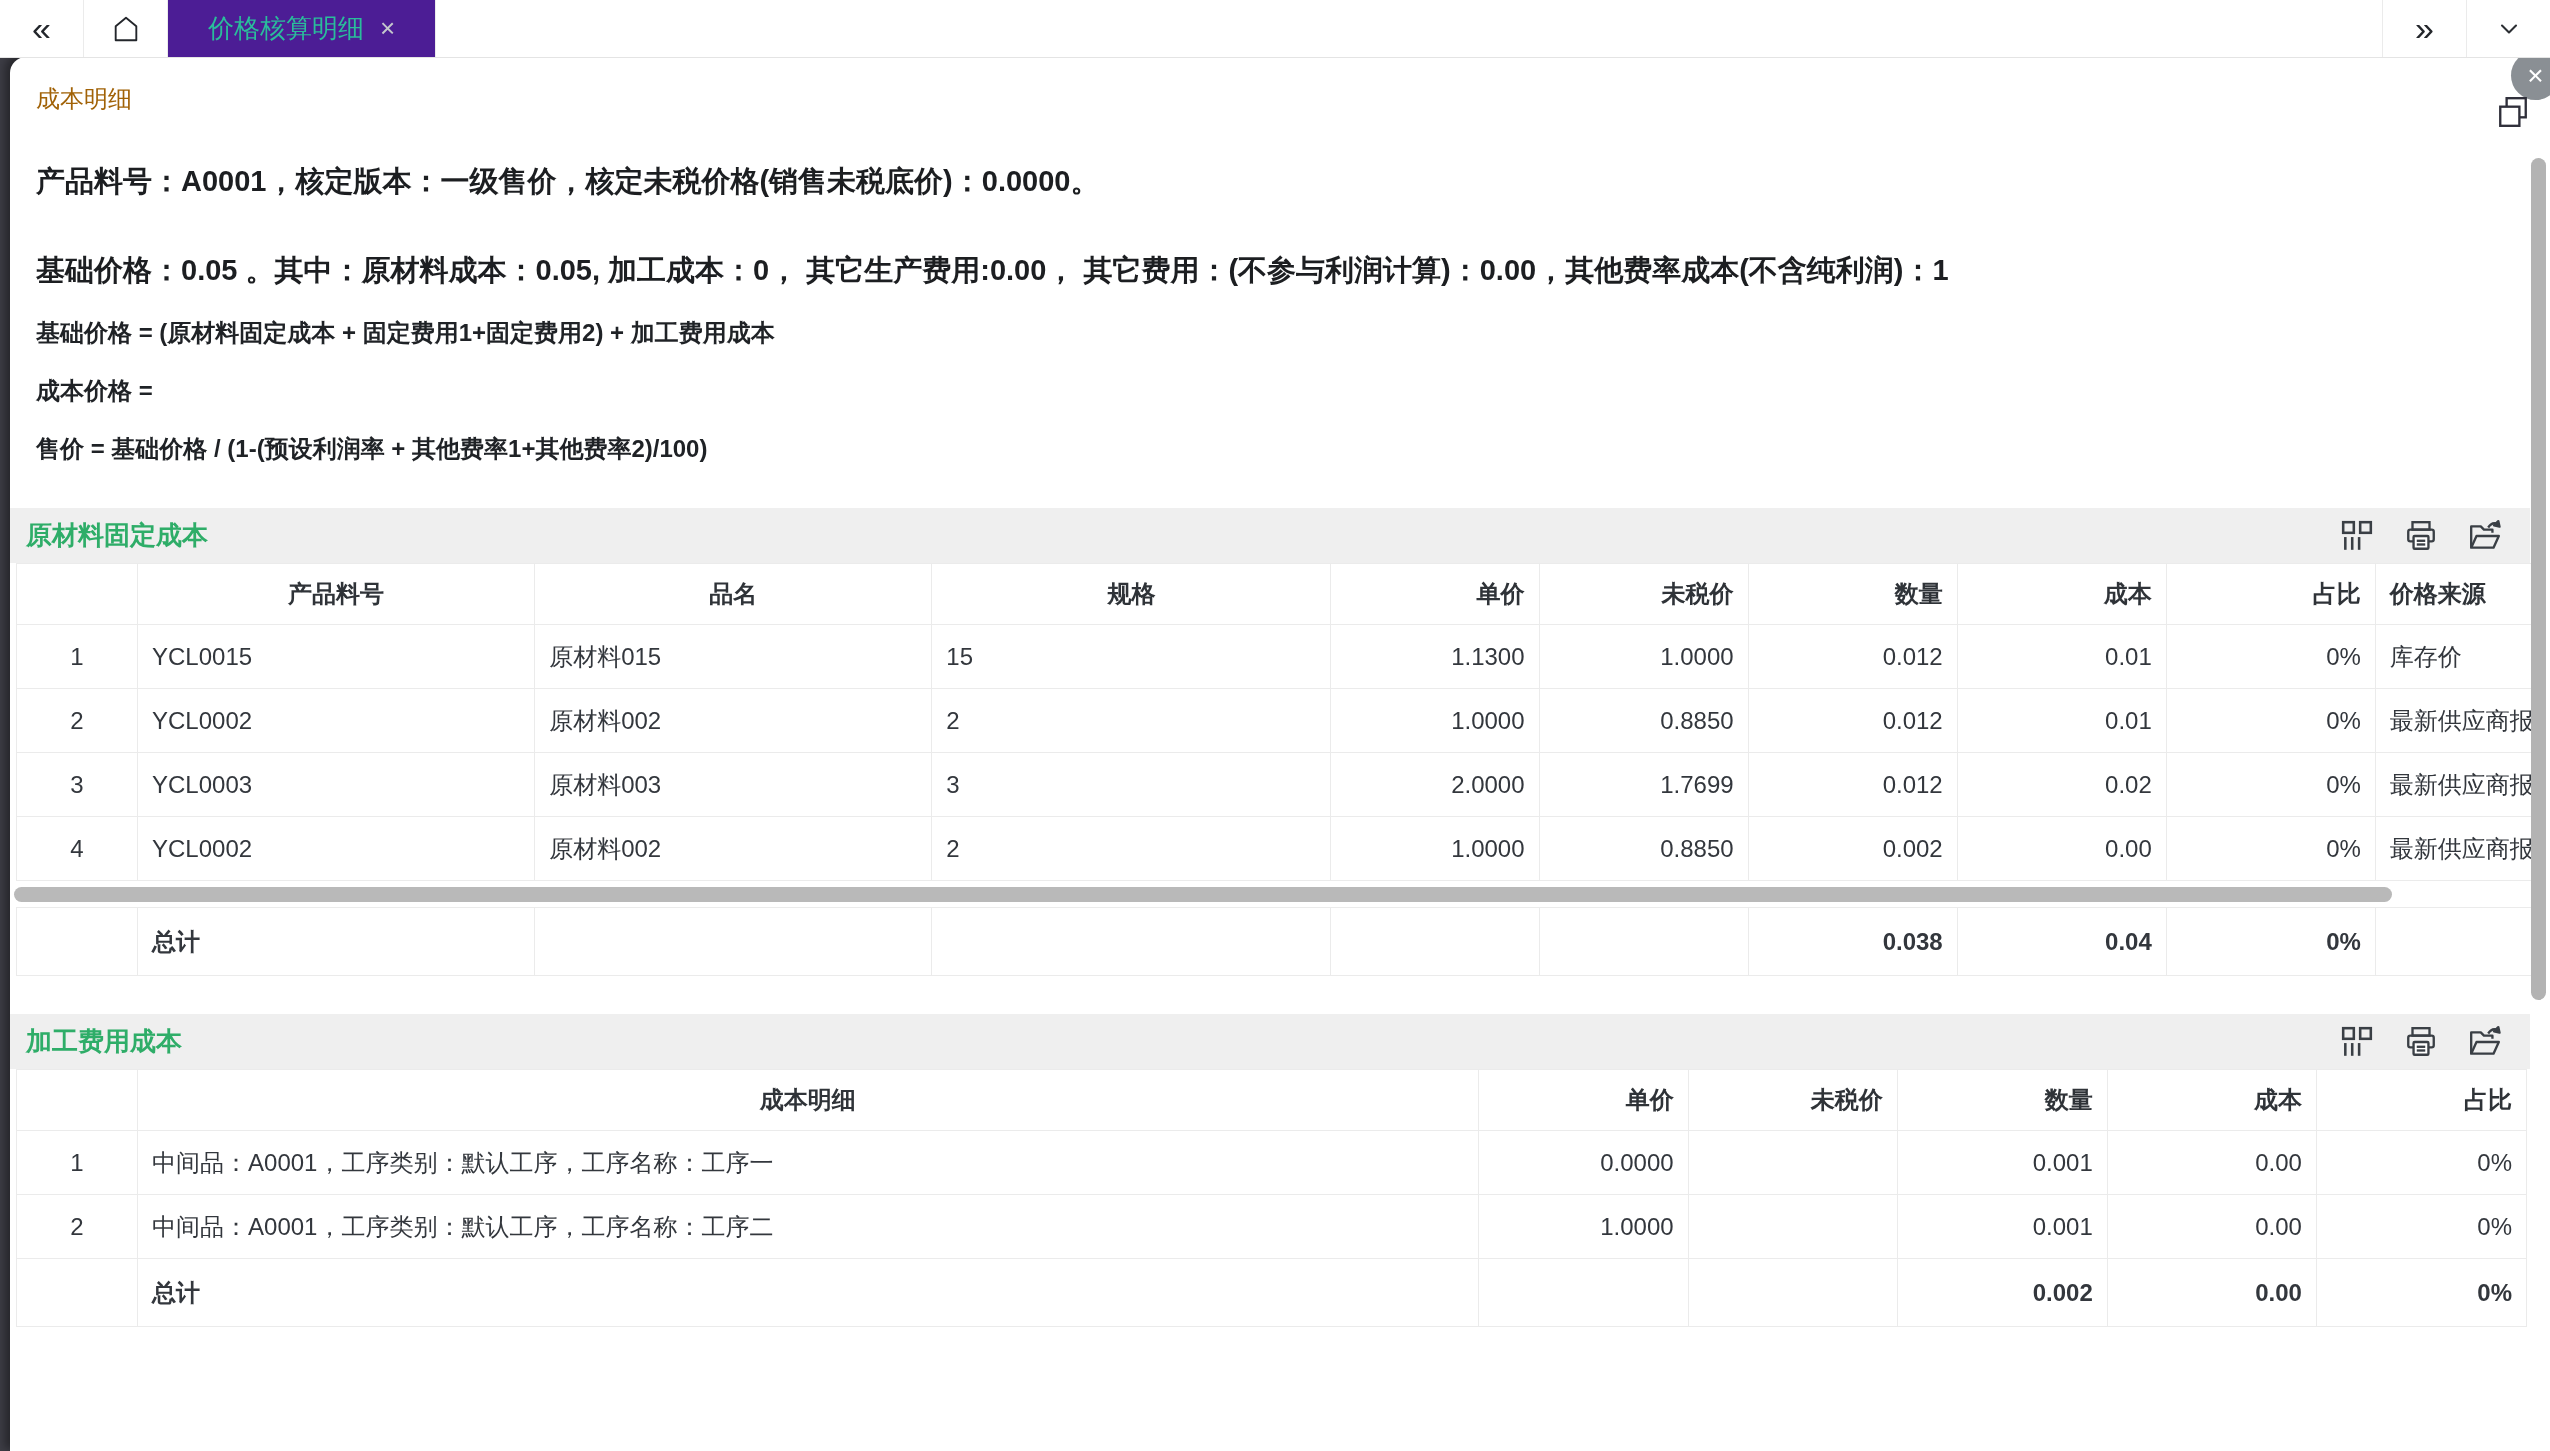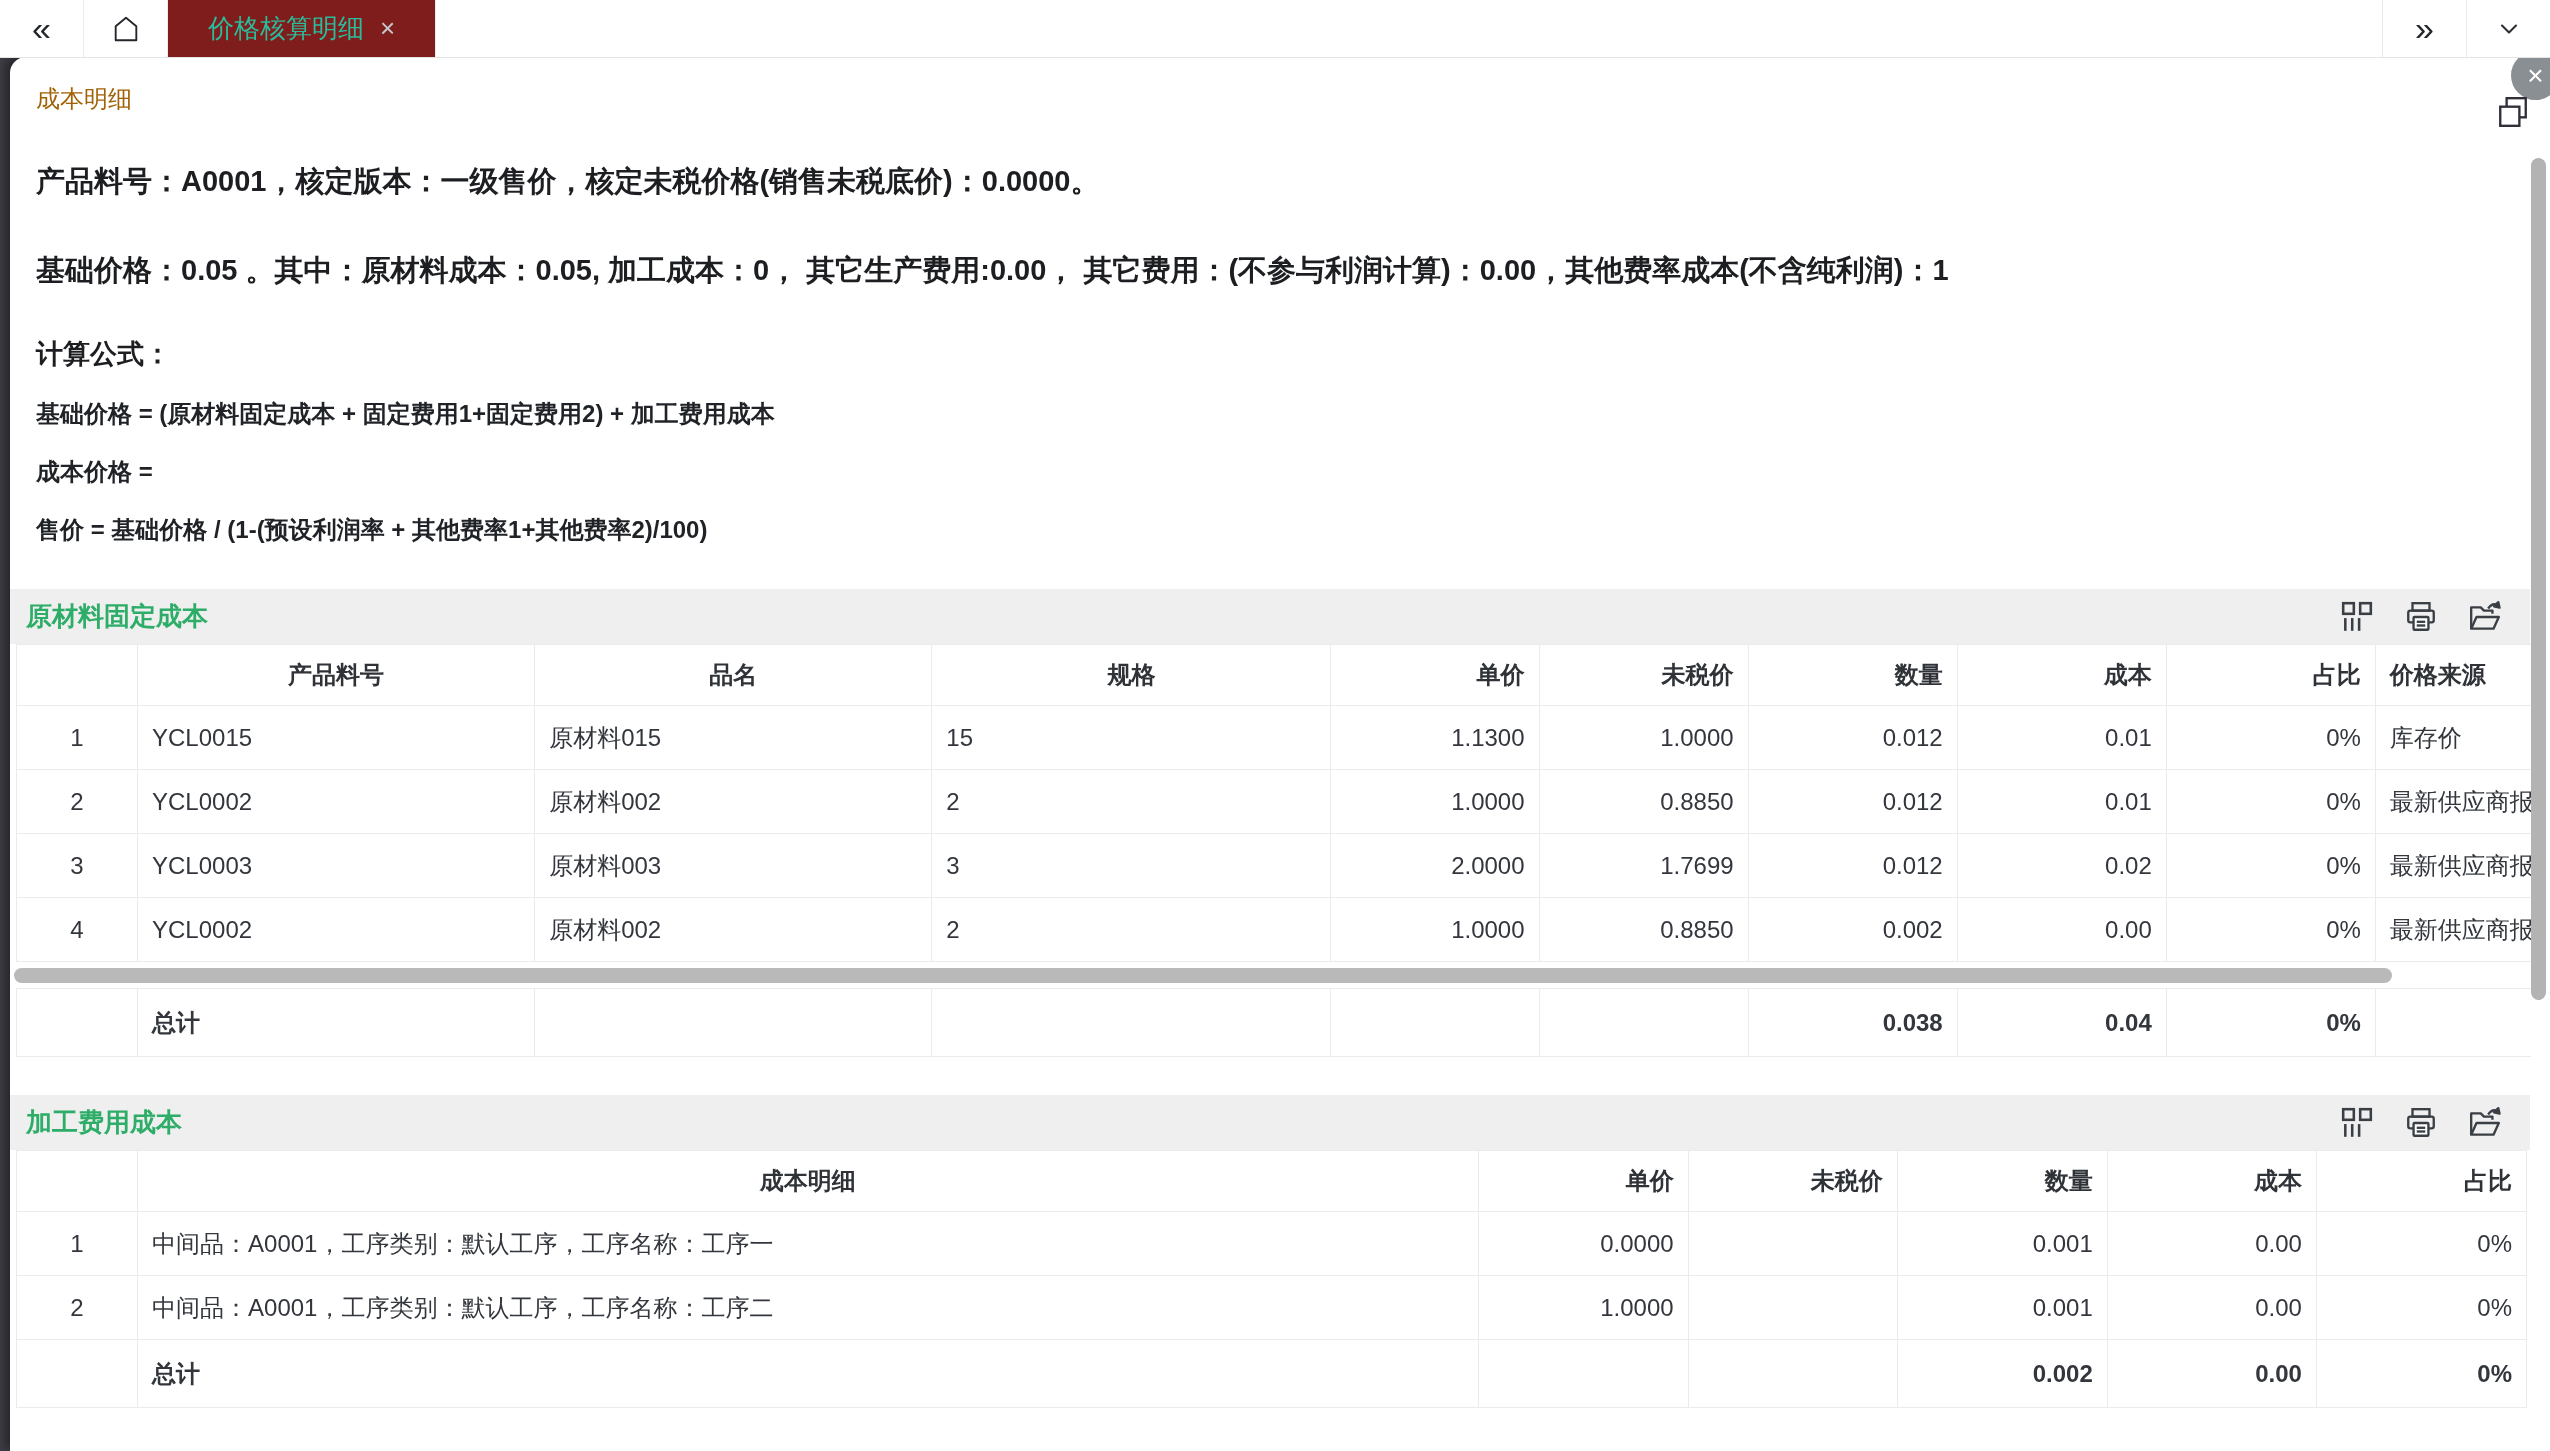--- a/index.html
+++ b/index.html
@@ -14,21 +14,21 @@
     position:absolute;top:0;left:0;width:2550px;height:57px;background:#ffffff;
     border-bottom:1px solid #e4e4e4;display:flex;align-items:stretch;z-index:5;
   }
   .tb-btn{
     width:83px;display:flex;align-items:center;justify-content:center;
     border-right:1px solid #ebebeb;font-size:34px;color:#23262b;cursor:pointer;background:#fff;
   }
   .tb-btn.right{border-right:none;border-left:1px solid #ebebeb;}
   .tb-tab{
     width:267px;border-right:1px solid #ebebeb;display:flex;align-items:center;justify-content:center;
-    gap:16px;font-size:26px;font-weight:500;color:#2abd9b;cursor:pointer;background:#7f1d1d;
+    gap:16px;font-size:26px;font-weight:500;color:#2abd9b;cursor:pointer;background:#4c1d95;
   }
   .tb-tab .tab-close{color:#c4c8cc;font-size:26px;font-weight:400;}
   .tb-spacer{flex:1;}
   
   .stage{position:absolute;top:57px;left:0;width:2550px;height:1395px;background:#3d3d45;}
   .panel{
     position:absolute;left:10px;top:0;right:0;bottom:0;background:#ffffff;
     border-radius:16px 0 0 0;box-shadow:-5px -3px 9px rgba(0,0,0,.38);
   }
   .panel-title{padding:26px 0 0 26px;font-size:24px;color:#a16207;height:45px;}
@@ -113,21 +113,20 @@
         <rect x="10" y="3" width="18" height="18"></rect>
         <rect x="4" y="11" width="18" height="18" fill="#ffffff"></rect>
       </svg>
     </div>
 
     <div class="panel-title">成本明细</div>
 
     <div class="summary">
       <p class="sum-line l1">产品料号：A0001，核定版本：一级售价，核定未税价格(销售未税底价)：0.0000。</p>
       <p class="sum-line l2">基础价格：0.05 。其中：原材料成本：0.05, 加工成本：0，  其它生产费用:0.00，  其它费用：(不参与利润计算)：0.00，其他费率成本(不含纯利润)：1</p>
-      <p class="formula-title">计算公式：</p>
       <p class="formula">基础价格 = (原材料固定成本 + 固定费用1+固定费用2) + 加工费用成本</p>
       <p class="formula">成本价格 =</p>
       <p class="formula">售价 = 基础价格 / (1-(预设利润率 + 其他费率1+其他费率2)/100)</p>
     </div>
 
     <div class="sec first">
       <div class="sec-bar">
         <span class="sec-title">原材料固定成本</span>
         <div class="sec-tools">
             <span class="tool">

